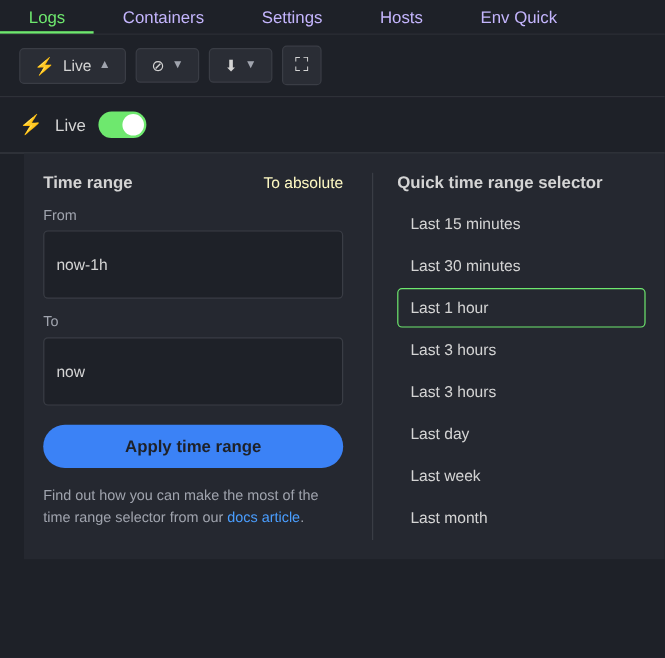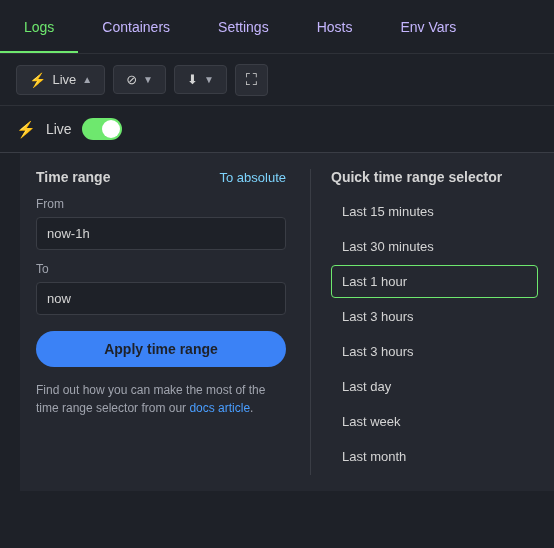--- a/index.html
+++ b/index.html
@@ -10,21 +10,21 @@
       font-family: -apple-system, BlinkMacSystemFont, 'Segoe UI', sans-serif;
       color: #d4d4d4;
       overflow: hidden;
     }
 
     
     .tab-bar {
       display: flex;
       background: #1e2128;
       border-bottom: 1px solid #2e3138;
-      height: 54px;
+      height: 29px;
     }
     .tab-item {
       padding: 0 24px;
       display: flex;
       align-items: center;
       font-size: 14px;
       color: #c4b5fd;
       cursor: pointer;
       position: relative;
       white-space: nowrap;
@@ -140,35 +140,35 @@
       align-items: center;
       margin-bottom: 12px;
     }
     .section-title {
       font-size: 14px;
       font-weight: 600;
       color: #d4d4d4;
     }
     .to-absolute-link {
       font-size: 13px;
-      color: #7dd3fc;
+      color: #fef9c3;
       cursor: pointer;
     }
     .field-label {
       font-size: 12px;
       color: #a0a4ae;
       margin-bottom: 6px;
       margin-top: 12px;
     }
     .field-input {
       width: 100%;
       background: #1e2128;
       border: 1px solid #3a3d45;
       border-radius: 4px;
-      padding: 8px 10px;
+      padding: 20px 10px;
       color: #d4d4d4;
       font-size: 13px;
       outline: none;
     }
     .apply-btn {
       margin-top: 16px;
       background: #3b82f6;
       color: #1e2128;
       border: none;
       border-radius: 20px;
@@ -225,21 +225,21 @@
   <div class="tab-item">
     <span>Containers</span>
   </div>
   <div class="tab-item">
     <span>Settings</span>
   </div>
   <div class="tab-item">
     <span>Hosts</span>
   </div>
   <div class="tab-item">
-    <span>Env Vars</span>
+    <span>Env Quick</span>
   </div>
 </div>
 
 <div class="toolbar">
   <button class="toolbar-btn">
     <span class="lightning">⚡</span>
     <span>Live</span>
     <span class="chevron">▲</span>
   </button>
   <button class="toolbar-btn">

